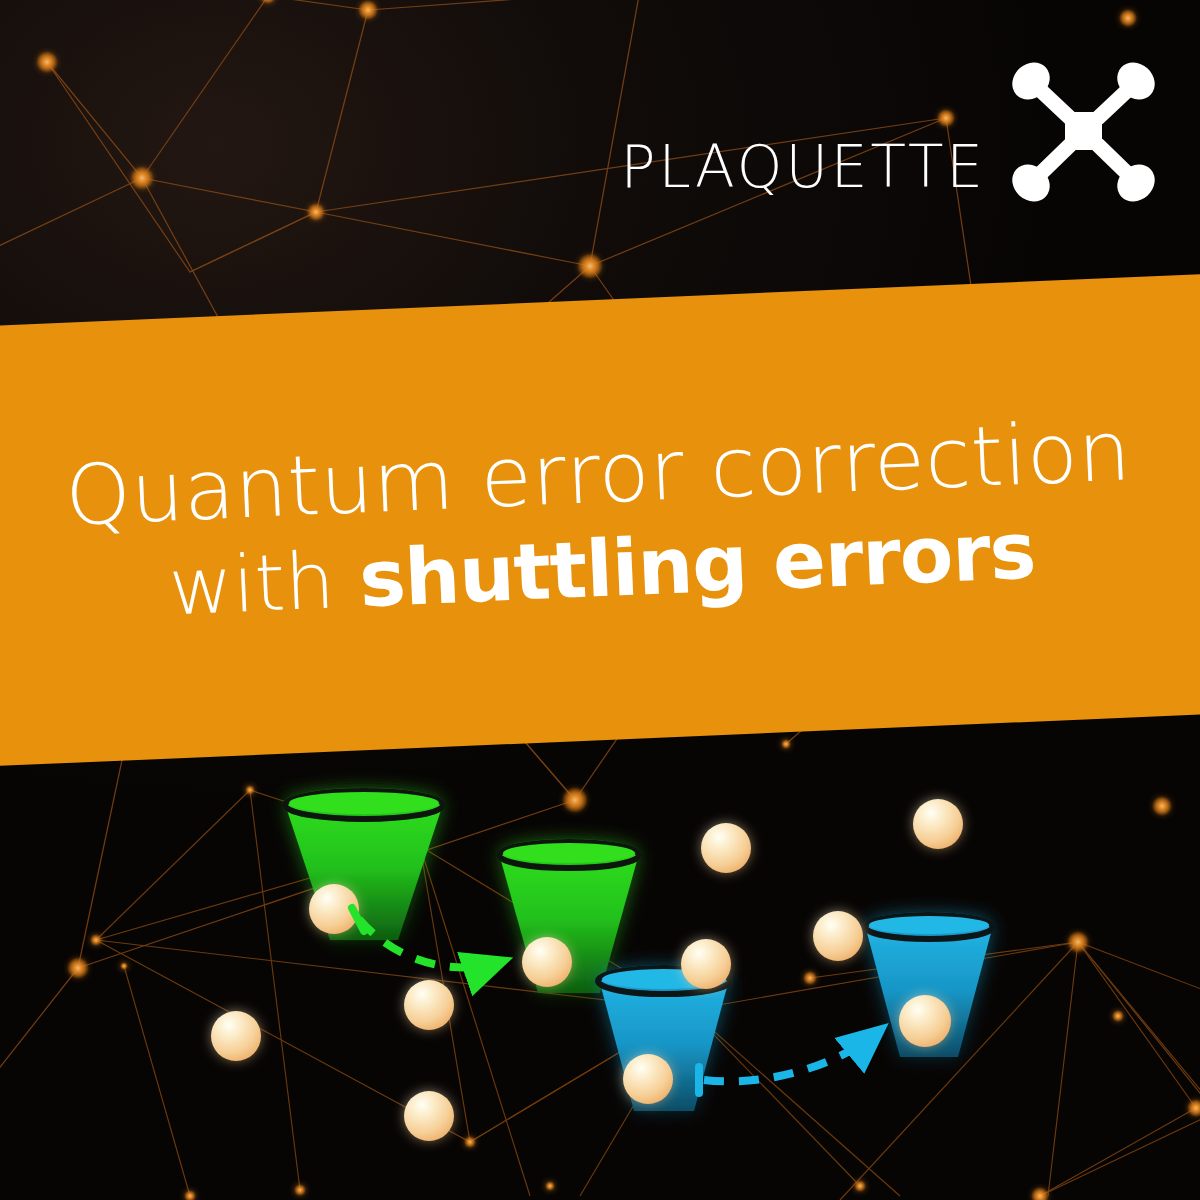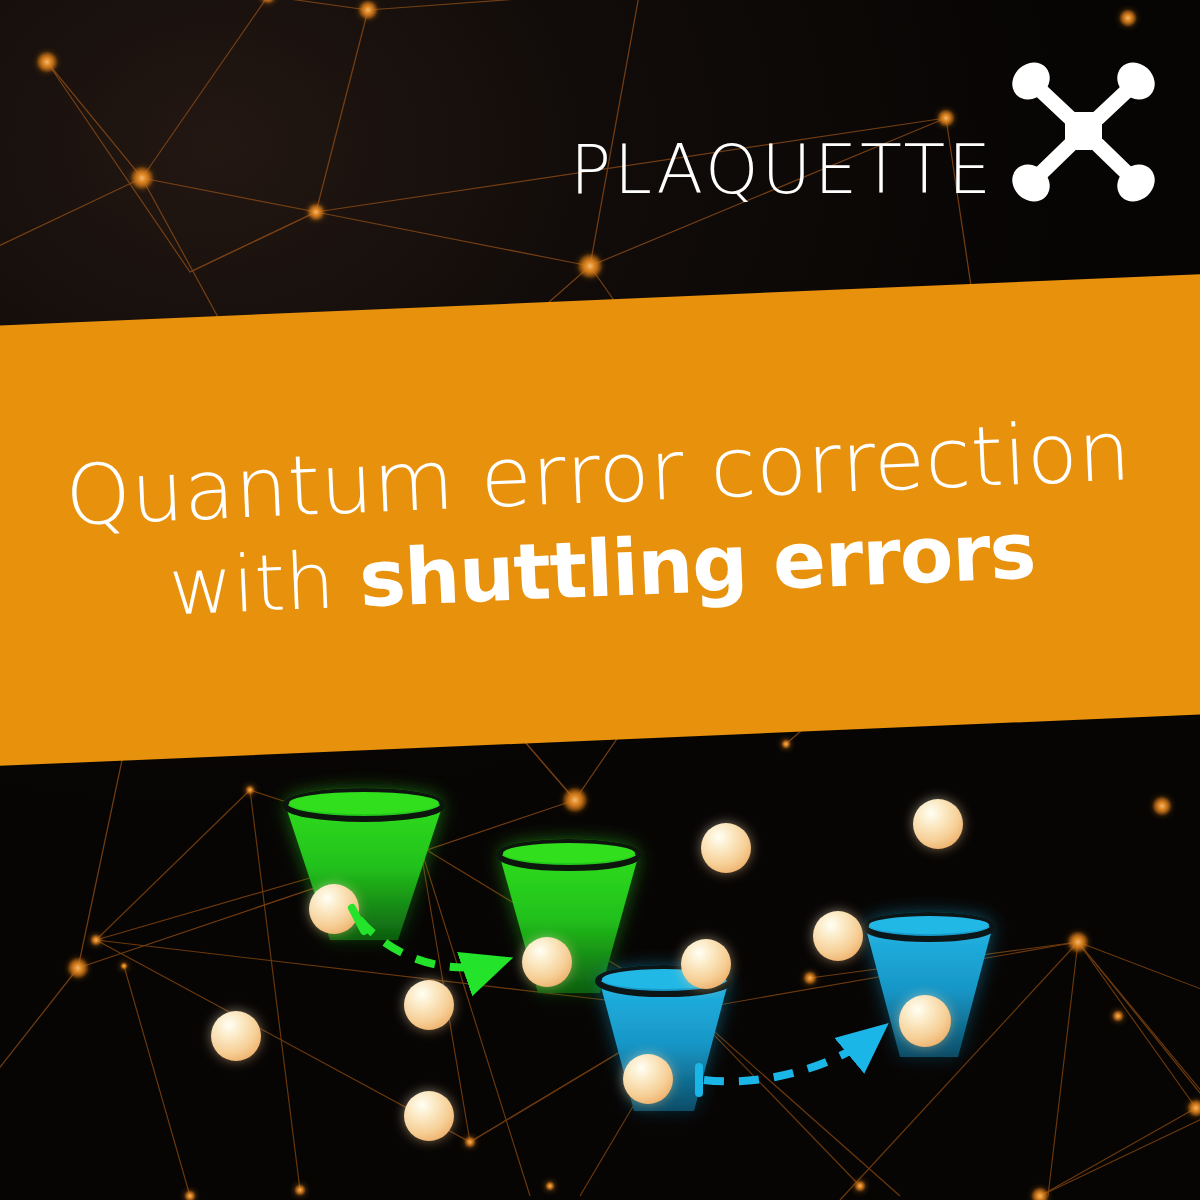--- a/index.html
+++ b/index.html
@@ -73,23 +73,23 @@
     font-style:italic;font-weight:300;
     font-size:46px;line-height:1;
     letter-spacing:.5px;
     margin:0 4px 6px 0;
     white-space:nowrap;
   }
   .logo-name{
     color:#fff;
     font-family:"DejaVu Sans","Liberation Sans",sans-serif;
     font-weight:300;
-    font-size:68px;line-height:1;
+    font-size:58px;line-height:1;
     letter-spacing:3px;
-    margin:0;
+    margin:8px;
     white-space:nowrap;
   }
   #logo .mark{margin-bottom:2px;}
 
   
   #illu{position:absolute;left:0;top:735px;width:1200px;height:465px;}
 </style>
 </head>
 <body>
 

